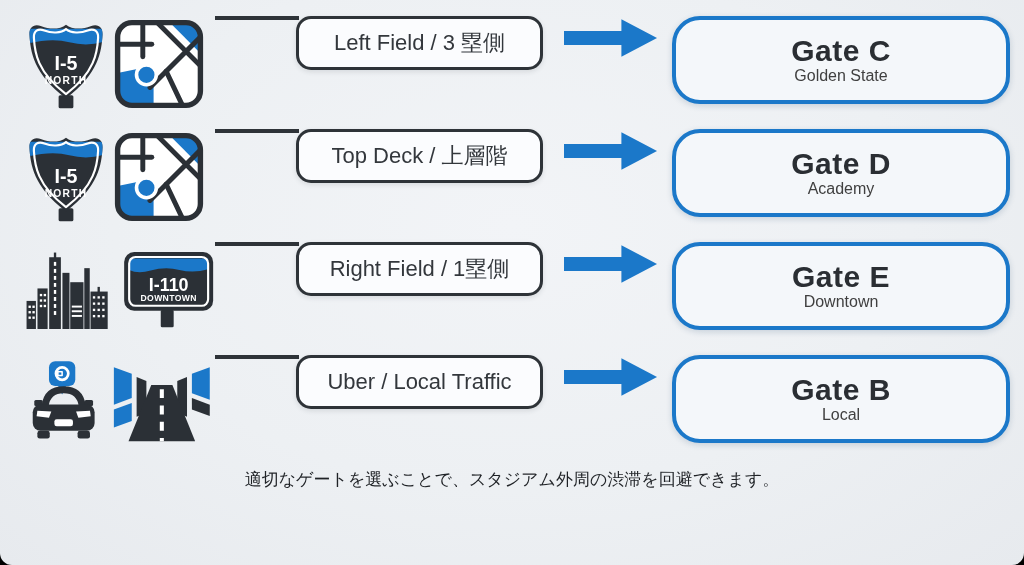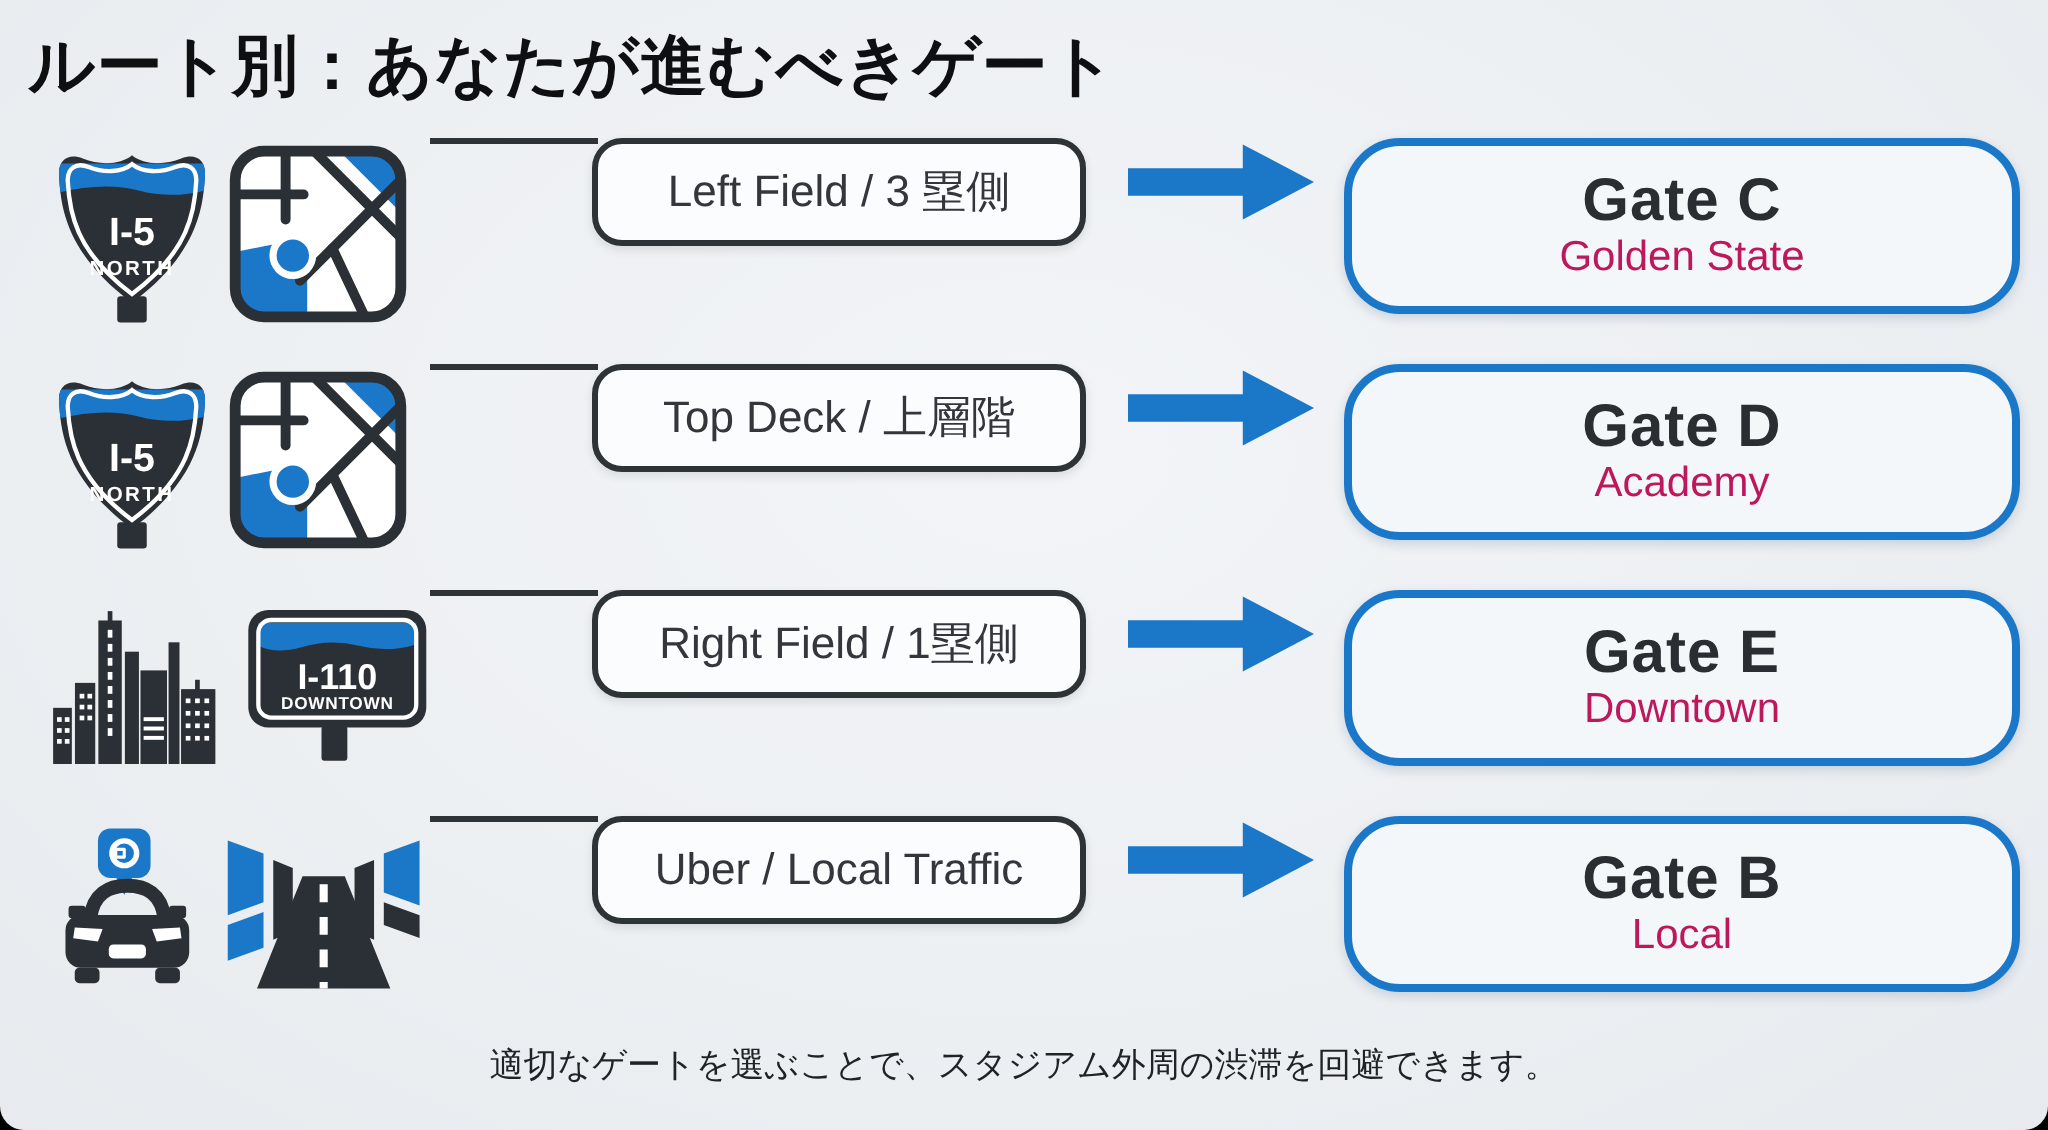--- a/index.html
+++ b/index.html
@@ -82,42 +82,41 @@
     box-shadow:0 2px 6px rgba(20,60,100,0.18);
   }
   .gate-name{
     font-size:30px;
     font-weight:800;
     color:#2a2e33;
     line-height:1.1;
     letter-spacing:0.5px;
   }
   .gate-sub{
-    font-size:21px;
+    font-size:16px;
     font-weight:400;
-    color:#be185d;
+    color:#404040;
     line-height:1.15;
   }
   .footer{
     text-align:center;
     margin-top:4px;
     font-size:17px;
     font-weight:500;
     color:#1f2226;
   }
   svg{display:block;}
   .sign-num{font-family:"Liberation Sans",sans-serif;font-weight:bold;fill:#fff;}
   .sign-dir{font-family:"Liberation Sans",sans-serif;font-weight:bold;fill:#fff;}
 </style>
 </head>
 <body>
 
 <div class="frame">
 
-  <div class="title">ルート別：あなたが進むべきゲート</div>
 
   <div class="rows">
 
     <div class="row">
       <div class="icons">
         <svg width="82" height="94" viewBox="0 0 100 112">
           <defs>
               <clipPath id="shA">
                 <path d="M50,8 C43,14 30,14 20,10 C11,6.5 5,11 5.5,20 C6.5,40 10,68 50,98 C90,68 93.5,40 94.5,20 C95,11 89,6.5 80,10 C70,14 57,14 50,8 Z"></path>
               </clipPath>

